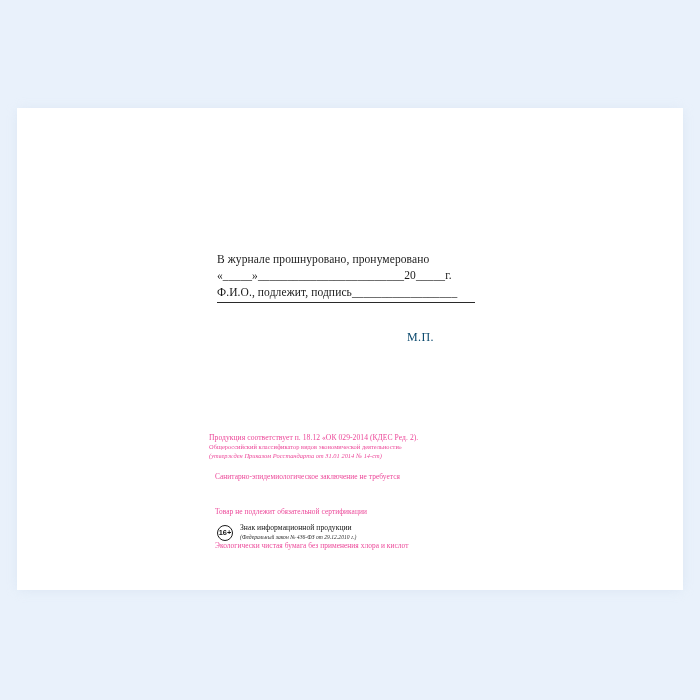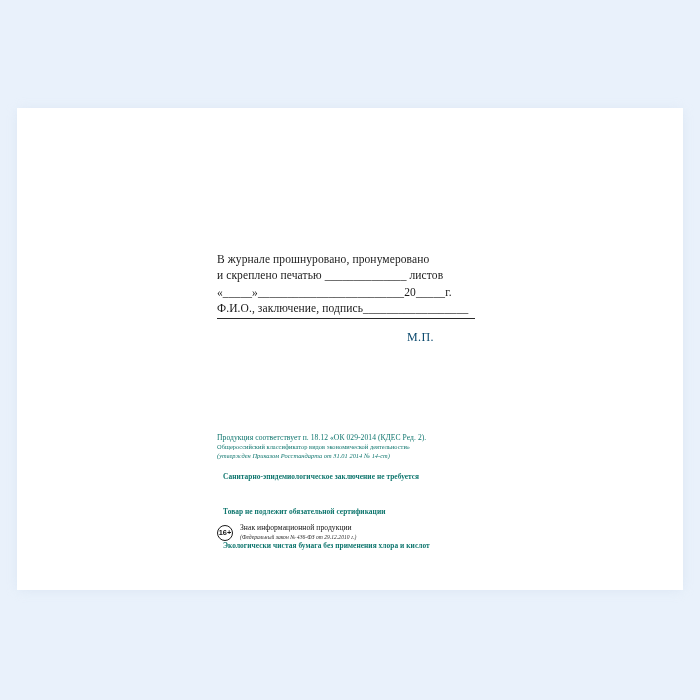--- a/index.html
+++ b/index.html
@@ -69,24 +69,24 @@
     left: 390px;
     top: 222px;
     font-size: 12px;
     color: #0c4a6e;
     letter-spacing: .4px;
   }
 
   
   .fineprint {
     position: absolute;
-    left: 200px;
+    left: 192px;
     top: 325px;
     width: 300px;
-    color: #0f766e;
+    color: #ec4899;
   }
   .fp-l1 {
     font-size: 7.6px;
     line-height: 1.35;
     letter-spacing: .05px;
   }
   .fp-l2 {
     font-size: 6.4px;
     line-height: 1.4;
     letter-spacing: .03px;
@@ -98,21 +98,20 @@
     letter-spacing: .03px;
   }
   .fp-gap {
     height: 11px;
   }
   .fp-p {
     font-size: 7.4px;
     line-height: 1.4;
     margin-left: 6px;
     letter-spacing: .05px;
-    font-weight: bold;
   }
   .fp-p + .fp-p {
     margin-top: 24px;
   }
 
   
   .agemark {
     position: absolute;
     left: 200px;
     top: 414px;
@@ -161,23 +160,22 @@
 
 <div class="stage">
 
   <div class="page-shadow"></div>
 
   <div class="page">
     <div class="page-inner">
 
       <div class="seal-block">
         <div class="ln">В журнале прошнуровано, пронумеровано</div>
-        <div class="ln">и скреплено печатью ______________ листов</div>
         <div class="ln">«_____»_________________________20_____г.</div>
-        <div class="ln">Ф.И.О., заключение, подпись__________________</div>
+        <div class="ln">Ф.И.О., подлежит, подпись__________________</div>
         <span class="rule-line"></span>
       </div>
 
       <div class="mp">М.П.</div>
 
       <div class="fineprint">
         <div class="fp-l1">Продукция соответствует п. 18.12 «ОК 029-2014 (КДЕС Ред. 2).</div>
         <div class="fp-l2">Общероссийский классификатор видов экономической деятельности»</div>
         <div class="fp-l3">(утвержден Приказом Росстандарта от 31.01 2014 № 14-ст)</div>
         <div class="fp-gap"></div>

